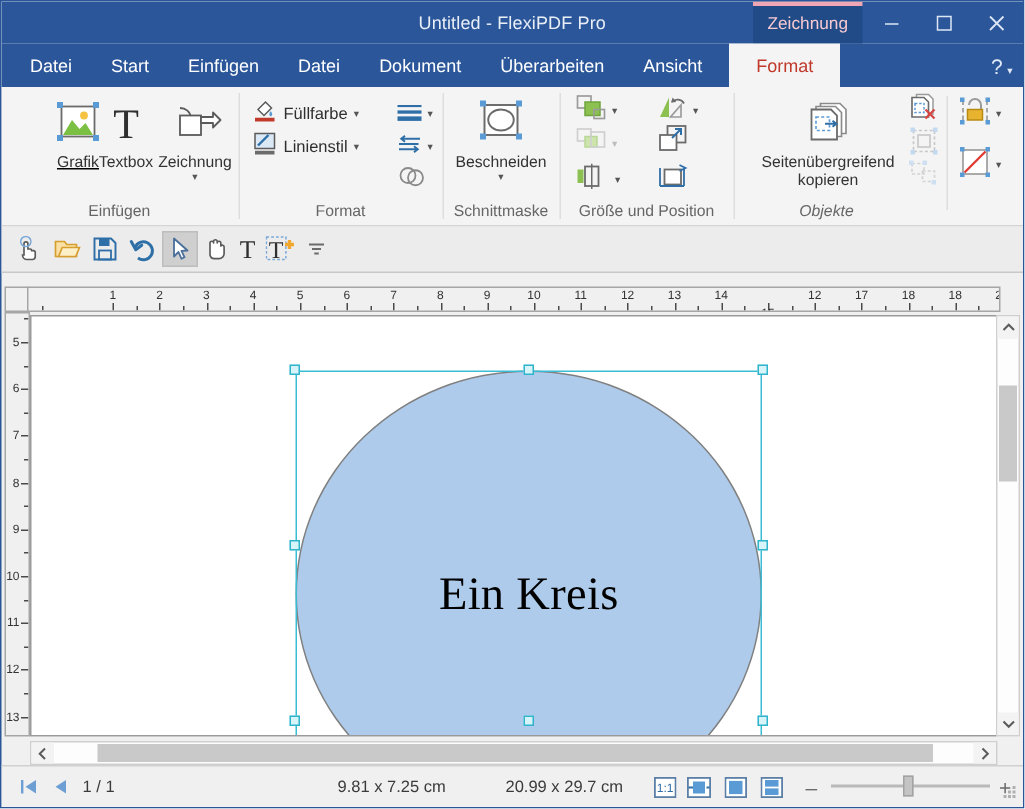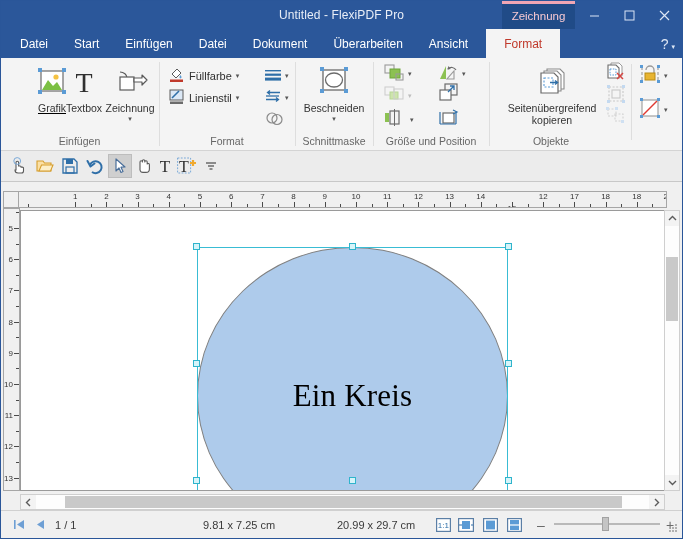--- a/index.html
+++ b/index.html
@@ -657,21 +657,21 @@
             <path d="M4 17 L18 3" stroke="#e03a33" stroke-width="1.5"></path>
             <rect x="1" y="0" width="3" height="3" fill="#5b9bd5"></rect>
             <rect x="18" y="0" width="3" height="3" fill="#5b9bd5"></rect>
             <rect x="1" y="17" width="3" height="3" fill="#5b9bd5"></rect>
             <rect x="18" y="17" width="3" height="3" fill="#5b9bd5"></rect>
           </svg>
         </span>
         <span class="scaret">▾</span>
       </div>
 
-      <div class="glabel" style="left:0; right:70px;">Objekte</div>
+      <div class="glabel" style="left:0; right:70px;font-style:italic;">Objekte</div>
     </div>
 
   </div>
 
   <div class="qtoolbar">
     <div class="qitem" style="left:6px;">
       <svg width="18" height="18" viewBox="0 0 18 18">
         <path d="M6 13 L6 5.5 a1.3 1.3 0 0 1 2.6 0 L8.6 9 L10 9 a1.1 1.1 0 0 1 1.1 1.1 L12.4 10.1 a1.1 1.1 0 0 1 1.1 1.1 L13.5 14 a2 2 0 0 1 -2 2 L8 16 a3 3 0 0 1 -3 -3 Z" fill="#ffffff" stroke="#5a5a5a" stroke-width="1.1"></path>
         <circle cx="7.2" cy="4" r="3.4" fill="none" stroke="#7aa9d8" stroke-width="1"></circle>
       </svg>
@@ -879,21 +879,21 @@
           <path d="M11 1 L4 5.5 L11 10 Z" fill="#6e9fd4"></path>
         </svg>
     </div>
     <div class="sb" style="left:34px;">
       <svg width="11" height="11" viewBox="0 0 11 11">
           <path d="M9 1 L2 5.5 L9 10 Z" fill="#6e9fd4"></path>
         </svg>
     </div>
     <div class="sb" style="left:54px;">1 / 1</div>
 
-    <div class="sb" style="left:202px;">9.81 x 7.25 cm</div>
+    <div class="sb" style="left:224px;">9.81 x 7.25 cm</div>
     <div class="sb" style="left:336px;">20.99 x 29.7 cm</div>
 
     <div class="sb" style="left:432px;">
       <div class="viewbtn">
         <svg width="15" height="14" viewBox="0 0 15 14">
           <rect x="0.6" y="0.6" width="13.8" height="12.8" fill="#ffffff" stroke="#5b7fa6" stroke-width="1.2"></rect>
           <text x="7.4" y="10" font-family="Liberation Sans, sans-serif" font-size="8" fill="#2f6fa8" text-anchor="middle">1:1</text>
         </svg>
       </div>
     </div>

